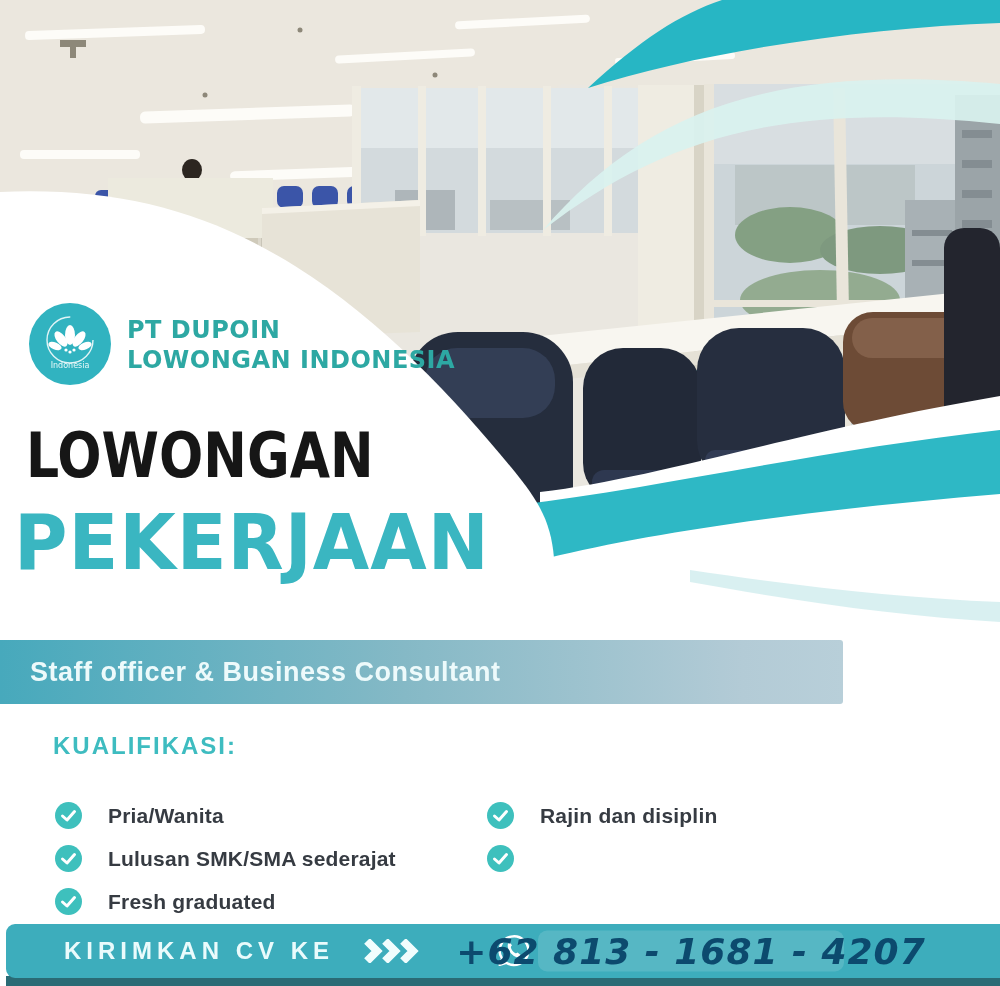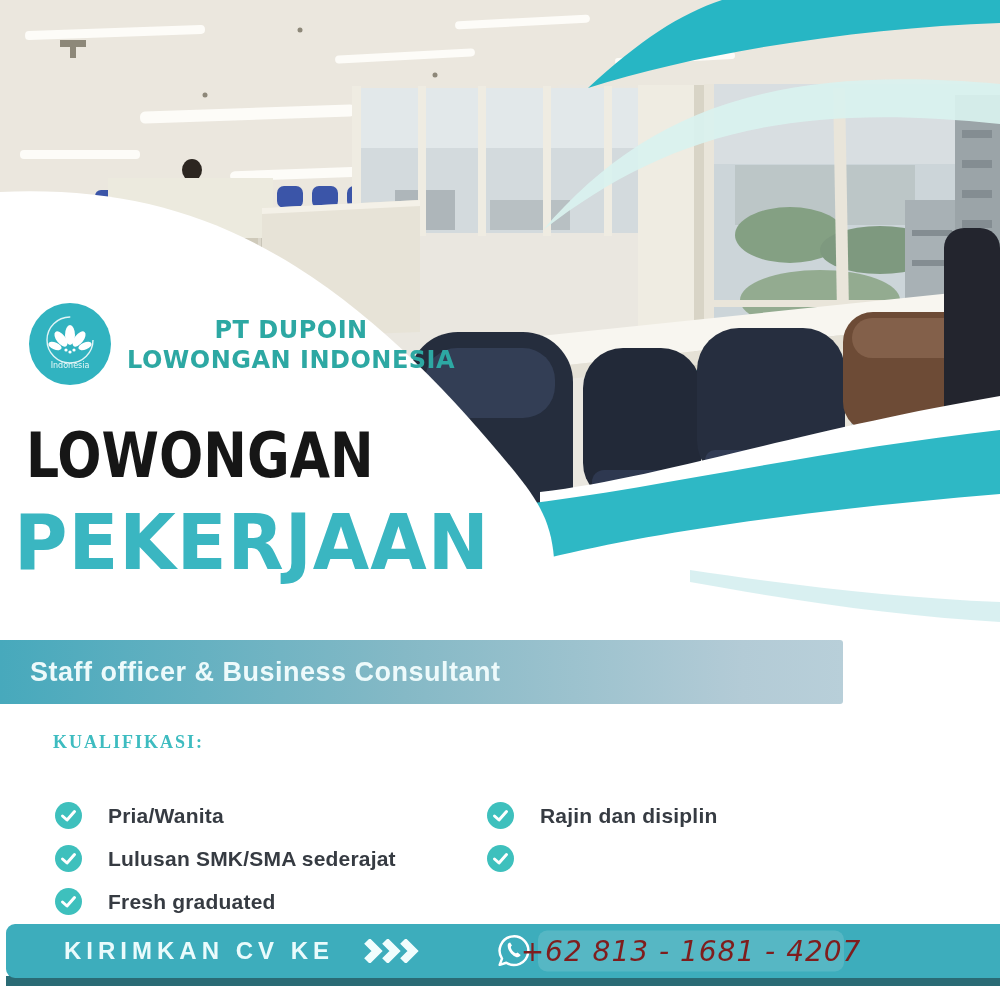--- a/index.html
+++ b/index.html
@@ -11,59 +11,59 @@
   }
   *{margin:0;padding:0;box-sizing:border-box;}
   html,body{background:#ffffff;}
   body{font-family:"DejaVu Sans",sans-serif;}
   .poster{position:relative;width:1000px;height:986px;background:#ffffff;overflow:hidden;}
   .hero{position:absolute;left:0;top:0;}
 
   .logo-row{position:absolute;left:28px;top:302px;display:flex;align-items:flex-start;gap:15px;}
   .logo-circle{width:84px;height:84px;flex:0 0 auto;}
   .company{padding-top:13px;font-family:"DejaVu Sans",sans-serif;font-weight:bold;
-    font-size:24px;line-height:30px;color:var(--brand_teal);letter-spacing:0.5px;text-align:center;}
+    font-size:24px;line-height:30px;color:var(--brand_teal);letter-spacing:0.5px;}
 
   .headline1{position:absolute;left:26px;top:419px;font-family:"DejaVu Sans",sans-serif;
     font-weight:bold;font-size:62px;color:var(--headline_black);
     transform:scaleX(0.84);transform-origin:left top;letter-spacing:0px;white-space:nowrap;}
   .headline2{position:absolute;left:14px;top:498px;font-family:"DejaVu Sans",sans-serif;
     font-weight:bold;font-size:76px;color:var(--pekerjaan);
     transform:scaleX(0.96);transform-origin:left top;letter-spacing:1px;white-space:nowrap;}
 
   .banner{position:absolute;left:0;top:640px;width:843px;height:64px;
     background:linear-gradient(90deg,var(--banner_from) 0%,var(--banner_mid) 48%,var(--banner_to) 88%,#b8cfd9 100%);
     border-radius:0 3px 3px 0;display:flex;align-items:center;}
   .banner span{padding-left:30px;font-family:"Liberation Sans",sans-serif;font-weight:bold;
     font-size:27px;color:#edfafb;letter-spacing:0.5px;}
 
-  .kual-heading{position:absolute;left:53px;top:732px;font-family:Liberation Serif, serif;
-    font-weight:bold;font-size:18px;letter-spacing:2px;color:var(--kualifikasi);}
+  .kual-heading{position:absolute;left:53px;top:732px;font-family:Liberation Sans, sans-serif;
+    font-weight:bold;font-size:24px;letter-spacing:2px;color:var(--kualifikasi);}
 
   .qual-col{position:absolute;top:782px;display:flex;flex-direction:column;gap:16px;margin-top:20px;}
   .qual-col.left{left:55px;}
   .qual-col.right{left:487px;}
   .qual-item{display:flex;align-items:center;gap:26px;height:27px;}
   .check{width:27px;height:27px;flex:0 0 auto;}
   .qual-label{font-family:"Liberation Sans",sans-serif;font-weight:bold;
     font-size:21px;color:var(--text_dark);letter-spacing:0.2px;white-space:nowrap;}
 
   .footer-shadow{position:absolute;left:6px;right:0;top:976px;height:10px;background:var(--bar_shadow);}
   .footer-bar{position:absolute;left:6px;right:0;top:924px;height:54px;background:var(--bar);
     border-radius:9px 0 0 9px;display:flex;align-items:center;}
   .cta{position:absolute;left:58px;top:50%;transform:translateY(-50%);
     font-family:"Liberation Sans",sans-serif;font-weight:bold;font-size:24px;
     letter-spacing:5px;color:#eafbfc;white-space:nowrap;}
   .chevrons{position:absolute;left:358px;top:50%;transform:translateY(-50%);}
   .wa{position:absolute;left:487px;top:50%;transform:translateY(-50%);width:41px;height:41px;}
   .phone-pill{position:absolute;left:532px;top:50%;transform:translateY(-50%);
     width:306px;height:41px;border-radius:9px;background:rgba(255,255,255,0.13);
     display:flex;align-items:center;justify-content:center;}
-  .phone-pill span{font-family:"DejaVu Sans",sans-serif;font-weight:normal;font-style:italic;
-    font-size:28px;color:#7f1d1d;letter-spacing:1px;white-space:nowrap;}
+  .phone-pill span{font-family:"DejaVu Sans",sans-serif;font-weight:bold;font-style:italic;
+    font-size:36px;color:#0c4a6e;letter-spacing:1px;white-space:nowrap;}
 </style>
 </head>
 <body>
 
 <div class="poster">
 
   <svg class="hero" width="1000" height="726" viewBox="0 0 1000 726">
 
     <rect x="0" y="0" width="1000" height="600" fill="#eae7e0"></rect>
 

